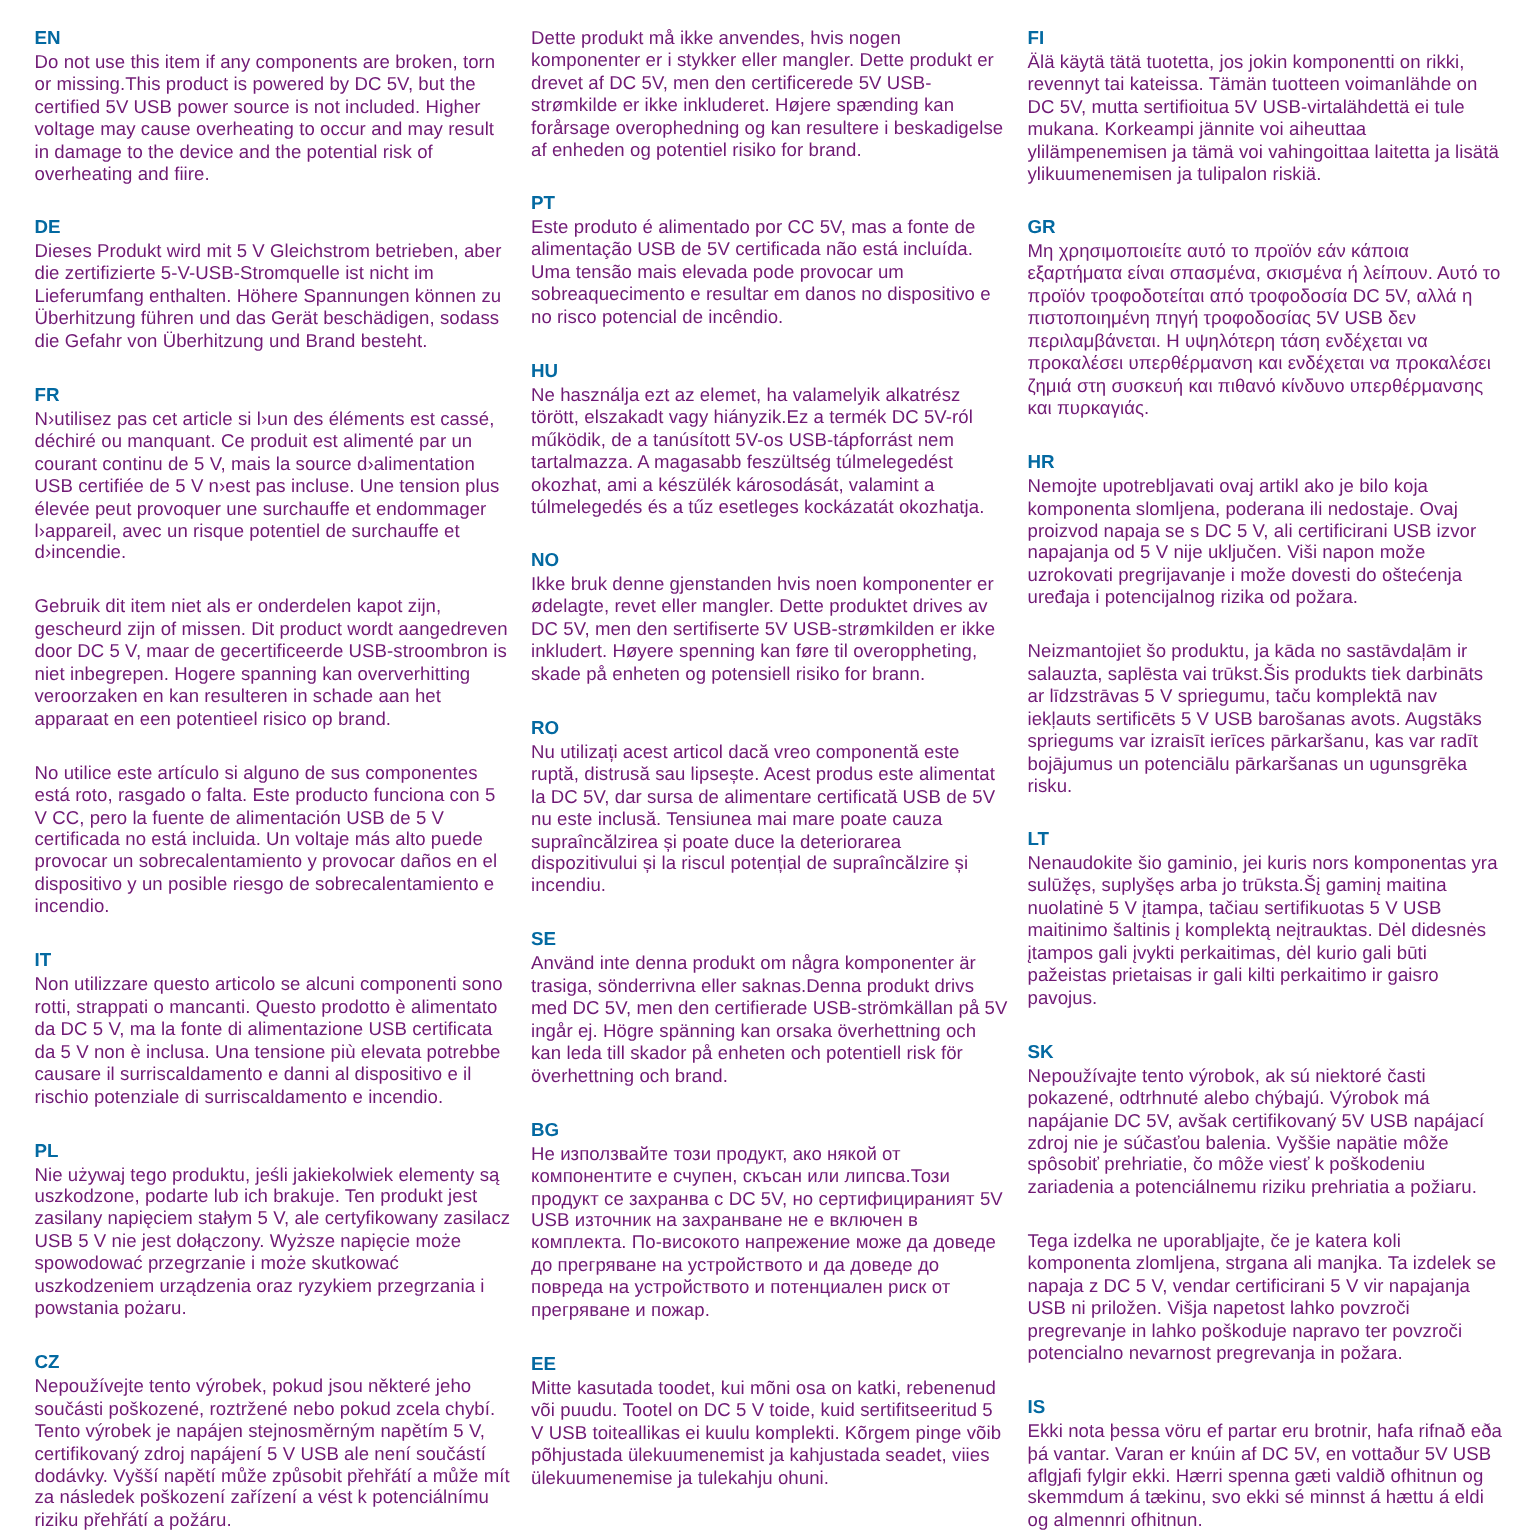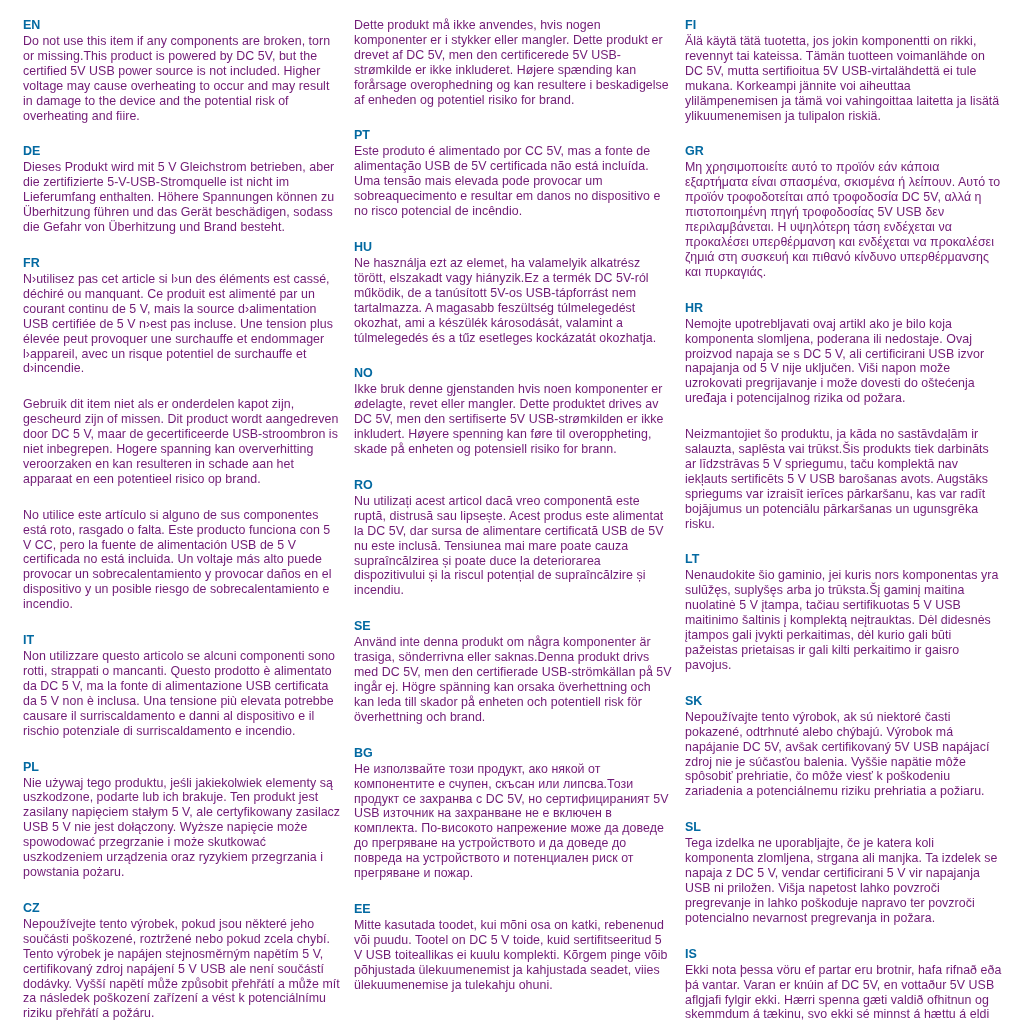--- a/index.html
+++ b/index.html
@@ -129,21 +129,20 @@
       </section>
       <section class="lang-section">
         <h2 class="lang-code">LT</h2>
         <p class="lang-text">Nenaudokite šio gaminio, jei kuris nors komponentas yra sulūžęs, suplyšęs arba jo trūksta.Šį gaminį maitina nuolatinė 5 V įtampa, tačiau sertifikuotas 5 V USB maitinimo šaltinis į komplektą neįtrauktas. Dėl didesnės įtampos gali įvykti perkaitimas, dėl kurio gali būti pažeistas prietaisas ir gali kilti perkaitimo ir gaisro pavojus.</p>
       </section>
       <section class="lang-section">
         <h2 class="lang-code">SK</h2>
         <p class="lang-text">Nepoužívajte tento výrobok, ak sú niektoré časti pokazené, odtrhnuté alebo chýbajú. Výrobok má napájanie DC 5V, avšak certifikovaný 5V USB napájací zdroj nie je súčasťou balenia. Vyššie napätie môže spôsobiť prehriatie, čo môže viesť k poškodeniu zariadenia a potenciálnemu riziku prehriatia a požiaru.</p>
       </section>
       <section class="lang-section">
-        <h2 class="lang-code">SL</h2>
         <p class="lang-text">Tega izdelka ne uporabljajte, če je katera koli komponenta zlomljena, strgana ali manjka. Ta izdelek se napaja z DC 5 V, vendar certificirani 5 V vir napajanja USB ni priložen. Višja napetost lahko povzroči pregrevanje in lahko poškoduje napravo ter povzroči potencialno nevarnost pregrevanja in požara.</p>
       </section>
       <section class="lang-section">
         <h2 class="lang-code">IS</h2>
         <p class="lang-text">Ekki nota þessa vöru ef partar eru brotnir, hafa rifnað eða þá vantar. Varan er knúin af DC 5V, en vottaður 5V USB aflgjafi fylgir ekki. Hærri spenna gæti valdið ofhitnun og skemmdum á tækinu, svo ekki sé minnst á hættu á eldi og almennri ofhitnun.</p>
       </section>
     </div>
 </main>
 
 </body></html>

